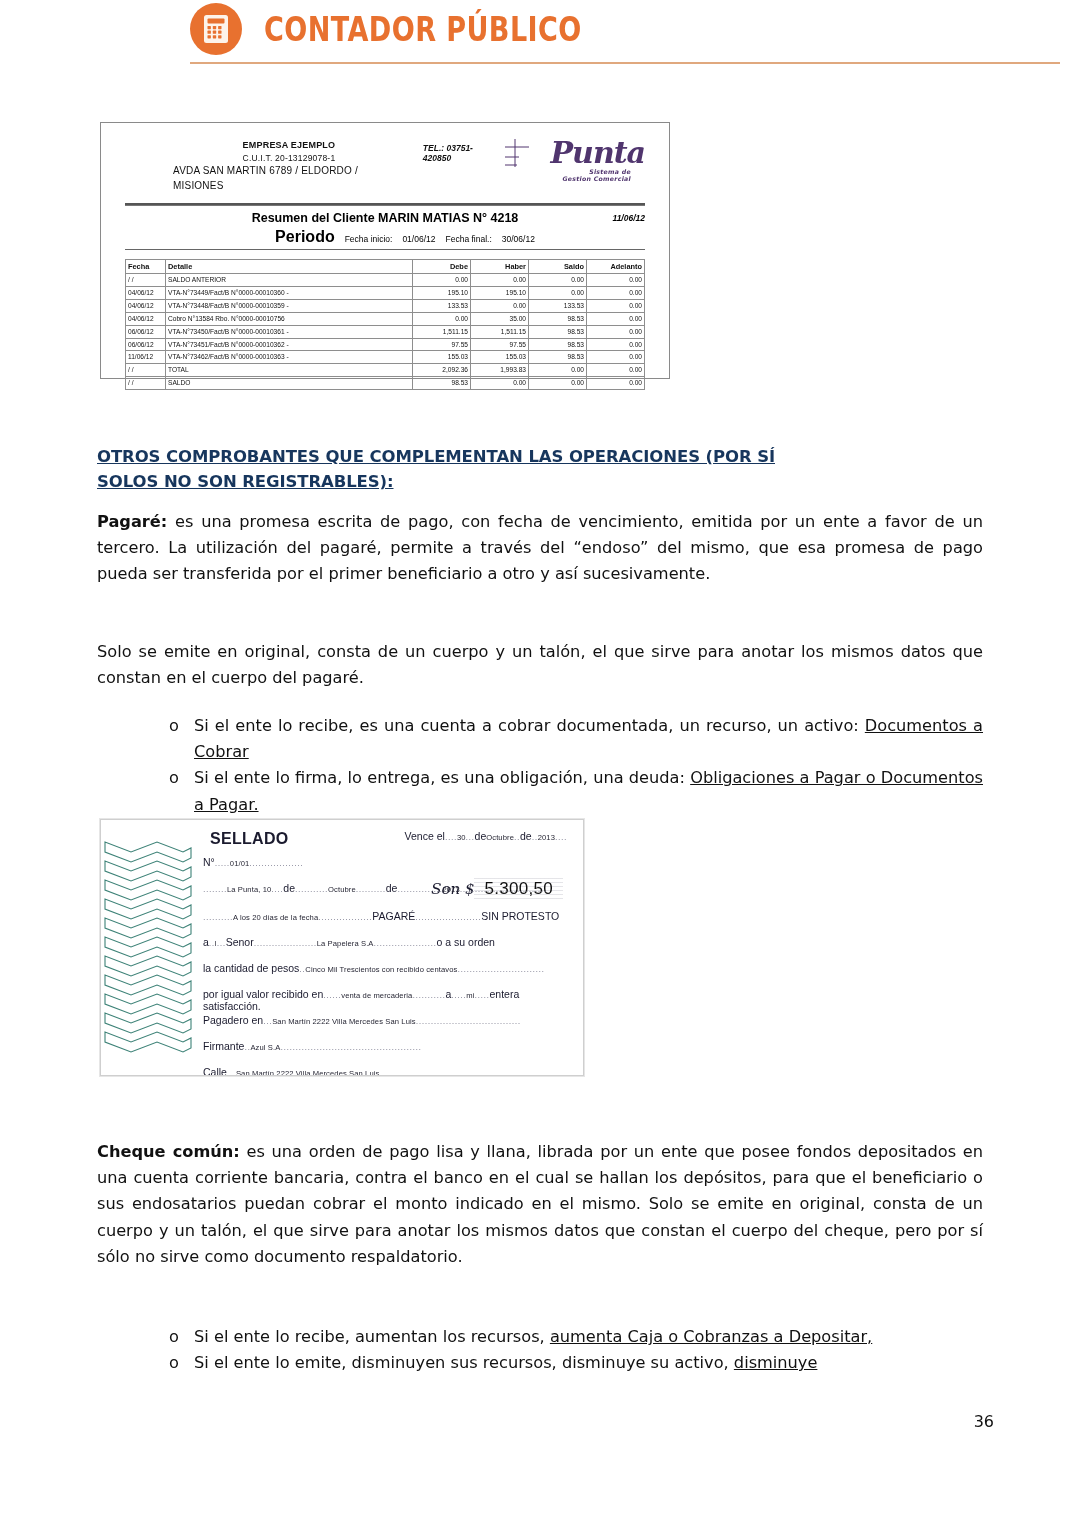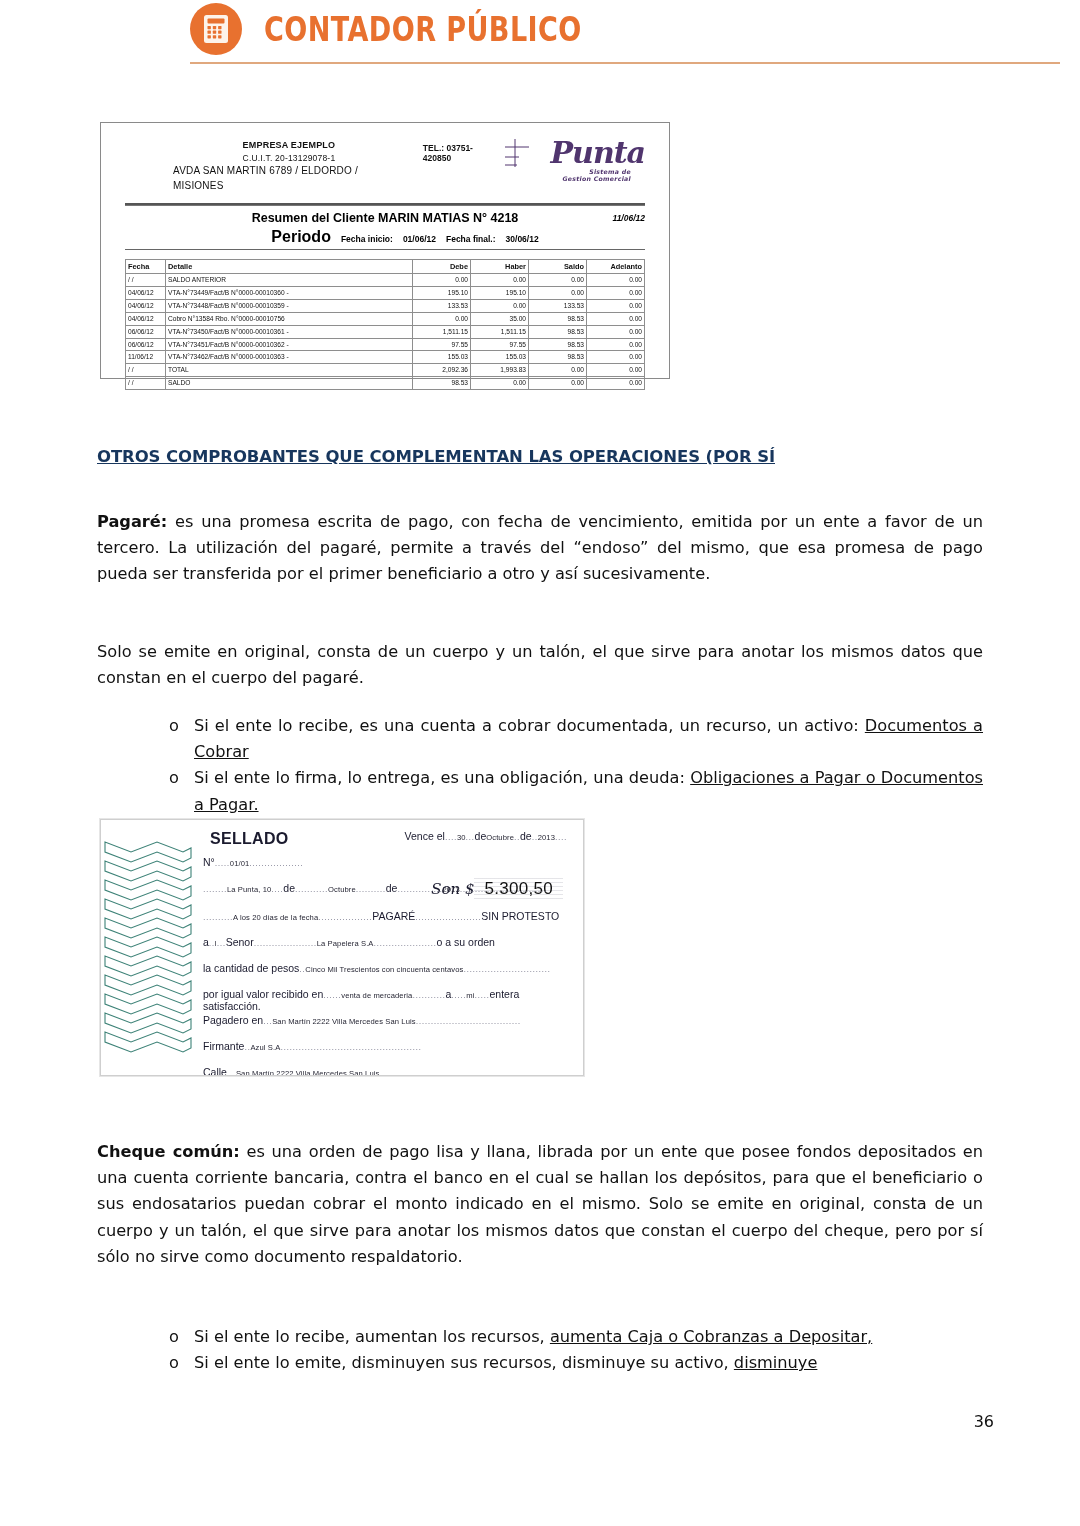--- a/index.html
+++ b/index.html
@@ -75,20 +75,21 @@
     color: #111;
     letter-spacing: .2px;
     padding-left: 48px;
   }
   .rcp-company .c-name { font-weight: bold; font-size: 9px; display:block; text-align:center; }
   .rcp-company .c-cuit { display:block; text-align:center; }
   .rcp-company .c-addr { display:block; font-size: 10px; }
   .rcp-tel {
     font-size: 8.5px;
     font-weight: bold;
+    font-style: italic;
     color: #111;
     padding-top: 4px;
     margin-left: 18px;
   }
   .rcp-logo { width: 150px; text-align: right; position: relative; }
   .alma-script {
     font-family: "DejaVu Serif", serif;
     font-style: italic;
     font-weight: bold;
     font-size: 30px;
@@ -125,21 +126,21 @@
   }
   .rcp-period {
     display: flex;
     justify-content: center;
     align-items: baseline;
     gap: 10px;
     margin-top: 3px;
     padding-left: 40px;
   }
   .rcp-period .lbl { font-size: 16px; font-weight: bold; }
-  .rcp-period .fld { font-size: 8.5px; font-weight: bold; }
+  .rcp-period .fld { font-size: 8.5px; font-weight: normal; }
   .rcp-underline { border-bottom: 1px solid #666; margin-top: 3px; }
 
   table.ledger {
     width: 100%;
     border-collapse: collapse;
     margin-top: 9px;
     font-size: 6.6px;
     color: #111;
   }
   table.ledger th, table.ledger td {
@@ -422,20 +423,21 @@
           <td class="n col-num">0.00</td>
           <td class="n col-num">0.00</td>
           <td class="n col-num">0.00</td>
         </tr>
       </tbody>
   </table>
 </div>
 
 <div class="section-heading">
   <span>OTROS COMPROBANTES QUE COMPLEMENTAN LAS OPERACIONES (POR SÍ</span>
+  <span class="ln2">SOLOS NO SON REGISTRABLES):</span>
 </div>
 
 <p class="body" style="top:509px">
   <b>Pagaré:</b><span> es una promesa escrita de pago, con fecha de vencimiento, emitida por un ente a favor de un tercero. La utilización del pagaré, permite a través del “endoso” del mismo, que esa promesa de pago pueda ser transferida por el primer beneficiario a otro y así sucesivamente.</span>
 </p>
 
 <p class="body" style="top:639px">Solo se emite en original, consta de un cuerpo y un talón, el que sirve para anotar los mismos datos que constan en el cuerpo del pagaré.</p>
 
 <ul class="olist" style="top:713px">
   <li>
@@ -489,21 +491,21 @@
 
     <div class="pg-row">
       <span class="dots">..........</span><span class="hw">A los 20 días de la fecha</span><span class="dots">..................</span><span class="pg-lbl-reg">PAGARÉ</span><span class="dots">......................</span><span class="pg-lbl-reg">SIN PROTESTO</span>
     </div>
 
     <div class="pg-row">
       <span class="pg-lbl-reg">a</span><span class="dots">..</span><span class="hw">l</span><span class="dots">...</span><span class="pg-lbl-reg">Senor</span><span class="dots">.....................</span><span class="hw">La Papelera S.A</span><span class="dots">.....................</span><span class="pg-lbl-reg">o a su orden</span>
     </div>
 
     <div class="pg-row">
-      <span class="pg-lbl-reg">la cantidad de pesos</span><span class="dots">..</span><span class="hw">Cinco Mil Trescientos con cincuenta centavos</span><span class="dots">.............................</span>
+      <span class="pg-lbl-reg">la cantidad de pesos</span><span class="dots">..</span><span class="hw">Cinco Mil Trescientos con recibido centavos</span><span class="dots">.............................</span>
     </div>
 
     <div class="pg-row">
       <span class="pg-lbl-reg">por igual valor recibido en</span><span class="dots">......</span><span class="hw">venta de mercaderia</span><span class="dots">...........</span><span class="pg-lbl-reg">a</span><span class="dots">.....</span><span class="hw">mi</span><span class="dots">.....</span><span class="pg-lbl-reg">entera satisfacción.</span>
     </div>
 
     <div class="pg-row">
       <span class="pg-lbl-reg">Pagadero en</span><span class="dots">...</span><span class="hw">San Martín 2222 Villa Mercedes San Luis</span><span class="dots">...................................</span>
     </div>
 

